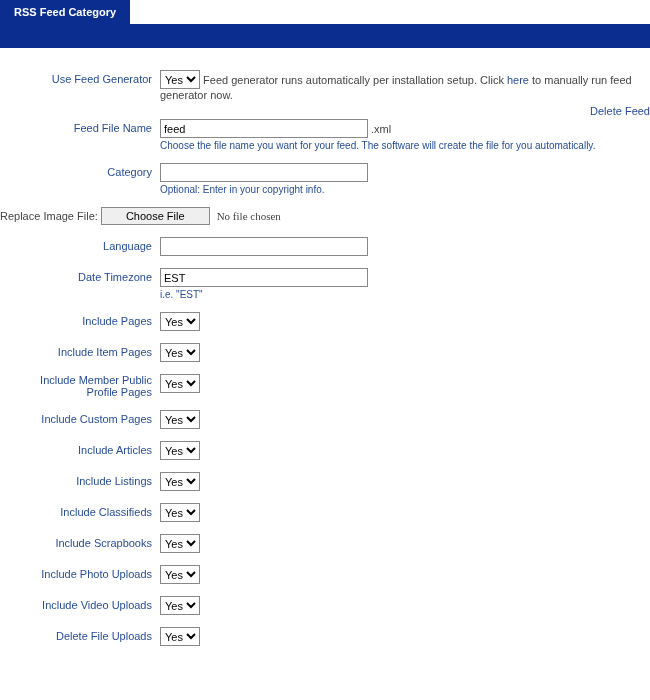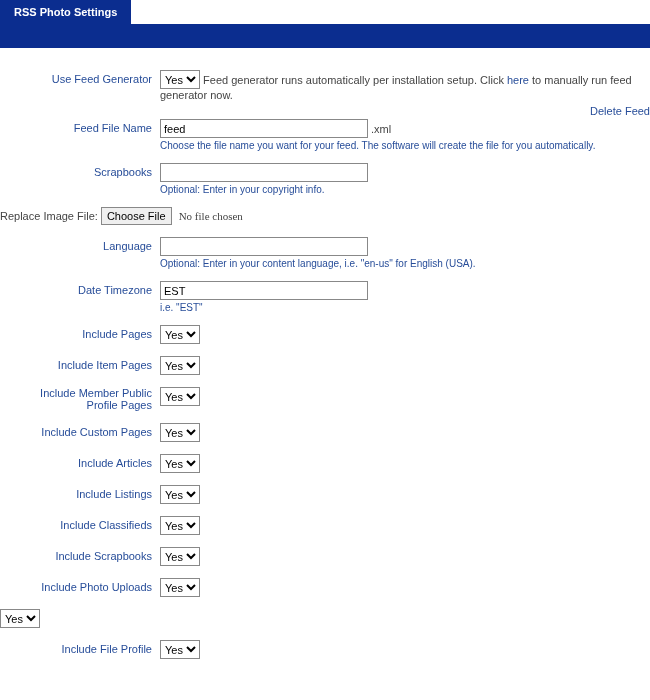--- a/index.html
+++ b/index.html
@@ -77,30 +77,30 @@
   .right-link {
     text-align: right;
     color: #274d99;
     font-size: 11px;
     margin-top: 2px;
   }
   .file-btn {
     font-size: 11px;
     border: 1px solid #888;
     background: #efefef;
-    padding: 2px 5px;
+    padding: 2px 24px;
     cursor: pointer;
   }
   .file-lbl { margin-left: 4px; color: #444; font-family: Liberation Serif, serif; }
 </style>
 </head>
 <body>
 
 <div class="tab-row">
-  <div class="tab">RSS Photo Settings</div>
+  <div class="tab">RSS Feed Category</div>
 </div>
 <div class="header-bar"></div>
 
 <div class="form-area">
 
   <div class="row">
     <div class="lbl">Use Feed Generator</div>
     <div class="ctl">
       <select><option>Yes</option></select>
       <span class="inline">Feed generator runs automatically per installation setup. Click </span><a class="link">here</a><span class="inline"> to manually run feed generator now.</span>
@@ -112,40 +112,39 @@
     <div class="lbl">Feed File Name</div>
     <div class="ctl">
       <input type="text" class="txt-240" value="feed" style="">
       <span class="inline">.xml</span>
       <div class="hint">Choose the file name you want for your feed. The software will create the file for you automatically.</div>
     </div>
   </div>
 
 
   <div class="row gap">
-    <div class="lbl">Scrapbooks</div>
+    <div class="lbl">Category</div>
     <div class="ctl">
       <input type="text" class="txt-240" value="" style="">
       <div class="hint">Optional: Enter in your copyright info.</div>
     </div>
   </div>
 
   <div class="row gap">
     <div class="ctl">
       <span class="inline">Replace Image File:</span>
       <button class="file-btn">Choose File</button>
       <span class="file-lbl">No file chosen</span>
     </div>
   </div>
 
   <div class="row gap">
     <div class="lbl">Language</div>
     <div class="ctl">
       <input type="text" class="txt-240" value="" style="">
-      <div class="hint">Optional: Enter in your content language, i.e. "en-us" for English (USA).</div>
     </div>
   </div>
 
   <div class="row gap">
     <div class="lbl">Date Timezone</div>
     <div class="ctl">
       <input type="text" class="txt-240" value="EST" style="">
       <div class="hint">i.e. "EST"</div>
     </div>
   </div>
@@ -192,21 +191,22 @@
     <div class="lbl">Include Scrapbooks</div>
     <div class="ctl"><select><option>Yes</option></select></div>
   </div>
 
   <div class="row gap">
     <div class="lbl">Include Photo Uploads</div>
     <div class="ctl"><select><option>Yes</option></select></div>
   </div>
 
   <div class="row gap">
-    <div class="ctl"><select><option>Yes</option></select></div>
-  </div>
-
-  <div class="row gap">
-    <div class="lbl">Include File Profile</div>
+    <div class="lbl">Include Video Uploads</div>
+    <div class="ctl"><select><option>Yes</option></select></div>
+  </div>
+
+  <div class="row gap">
+    <div class="lbl">Delete File Uploads</div>
     <div class="ctl"><select><option>Yes</option></select></div>
   </div>
 
 </div>
 
 </body></html>

